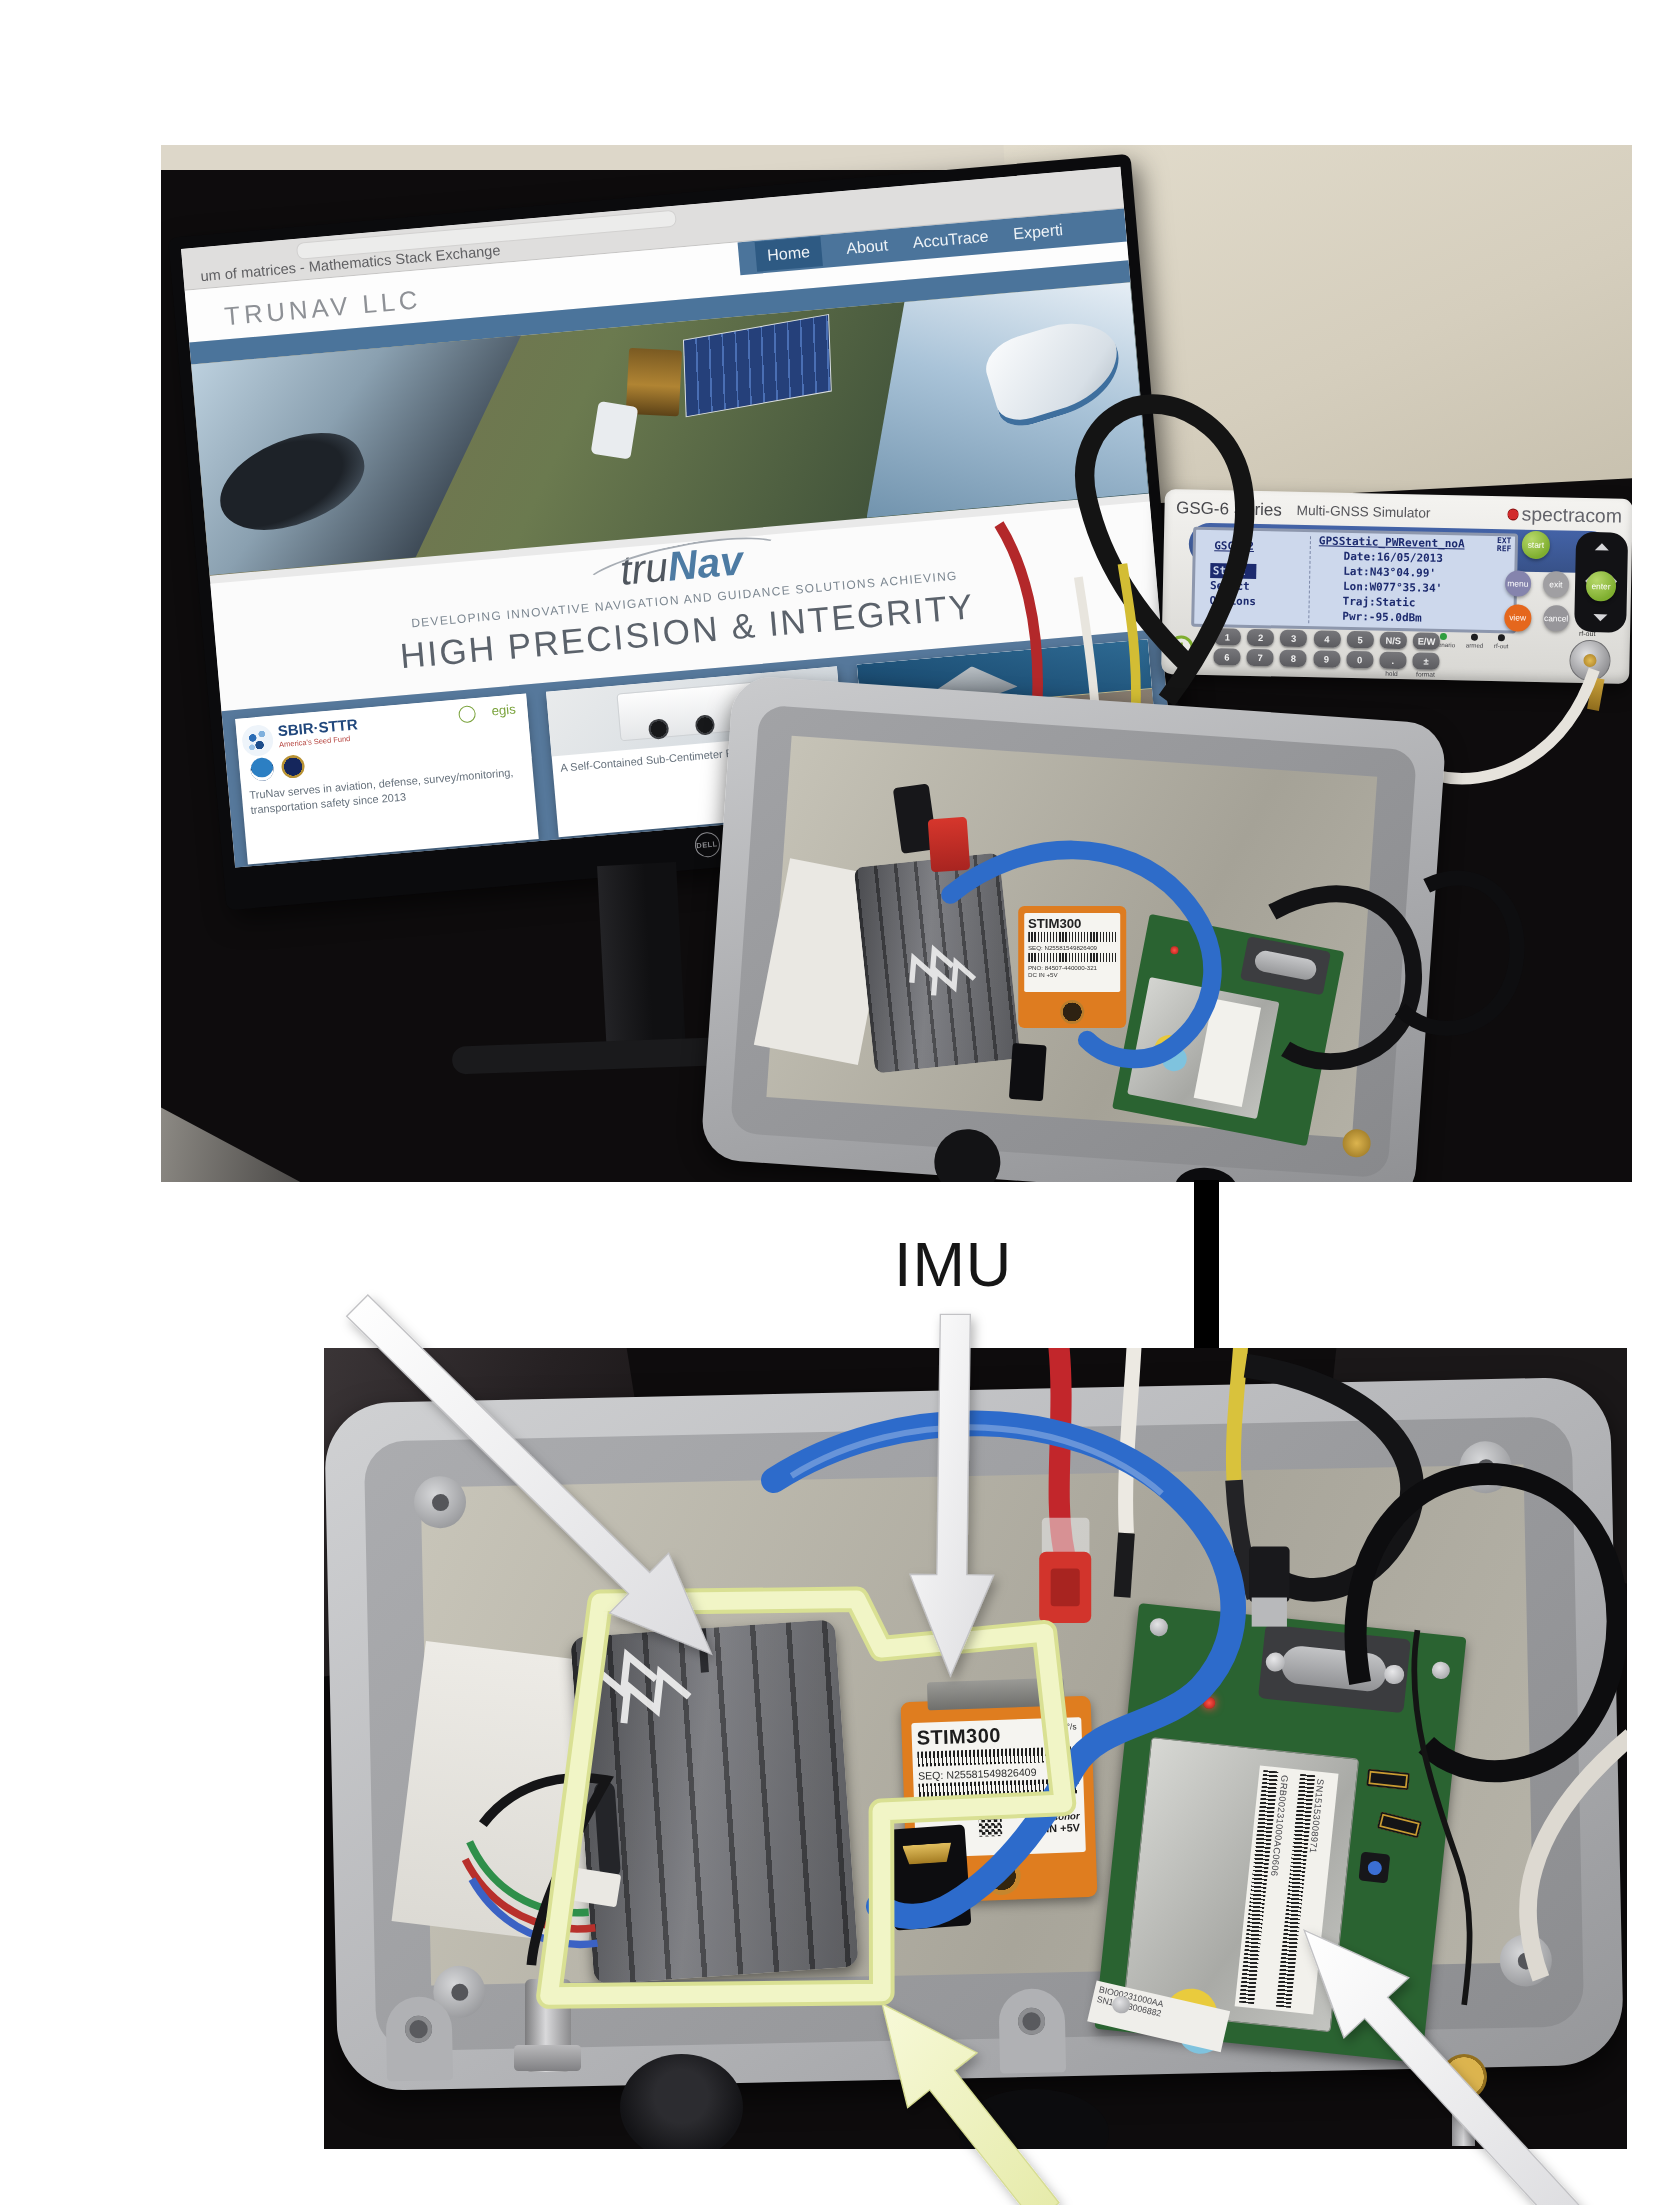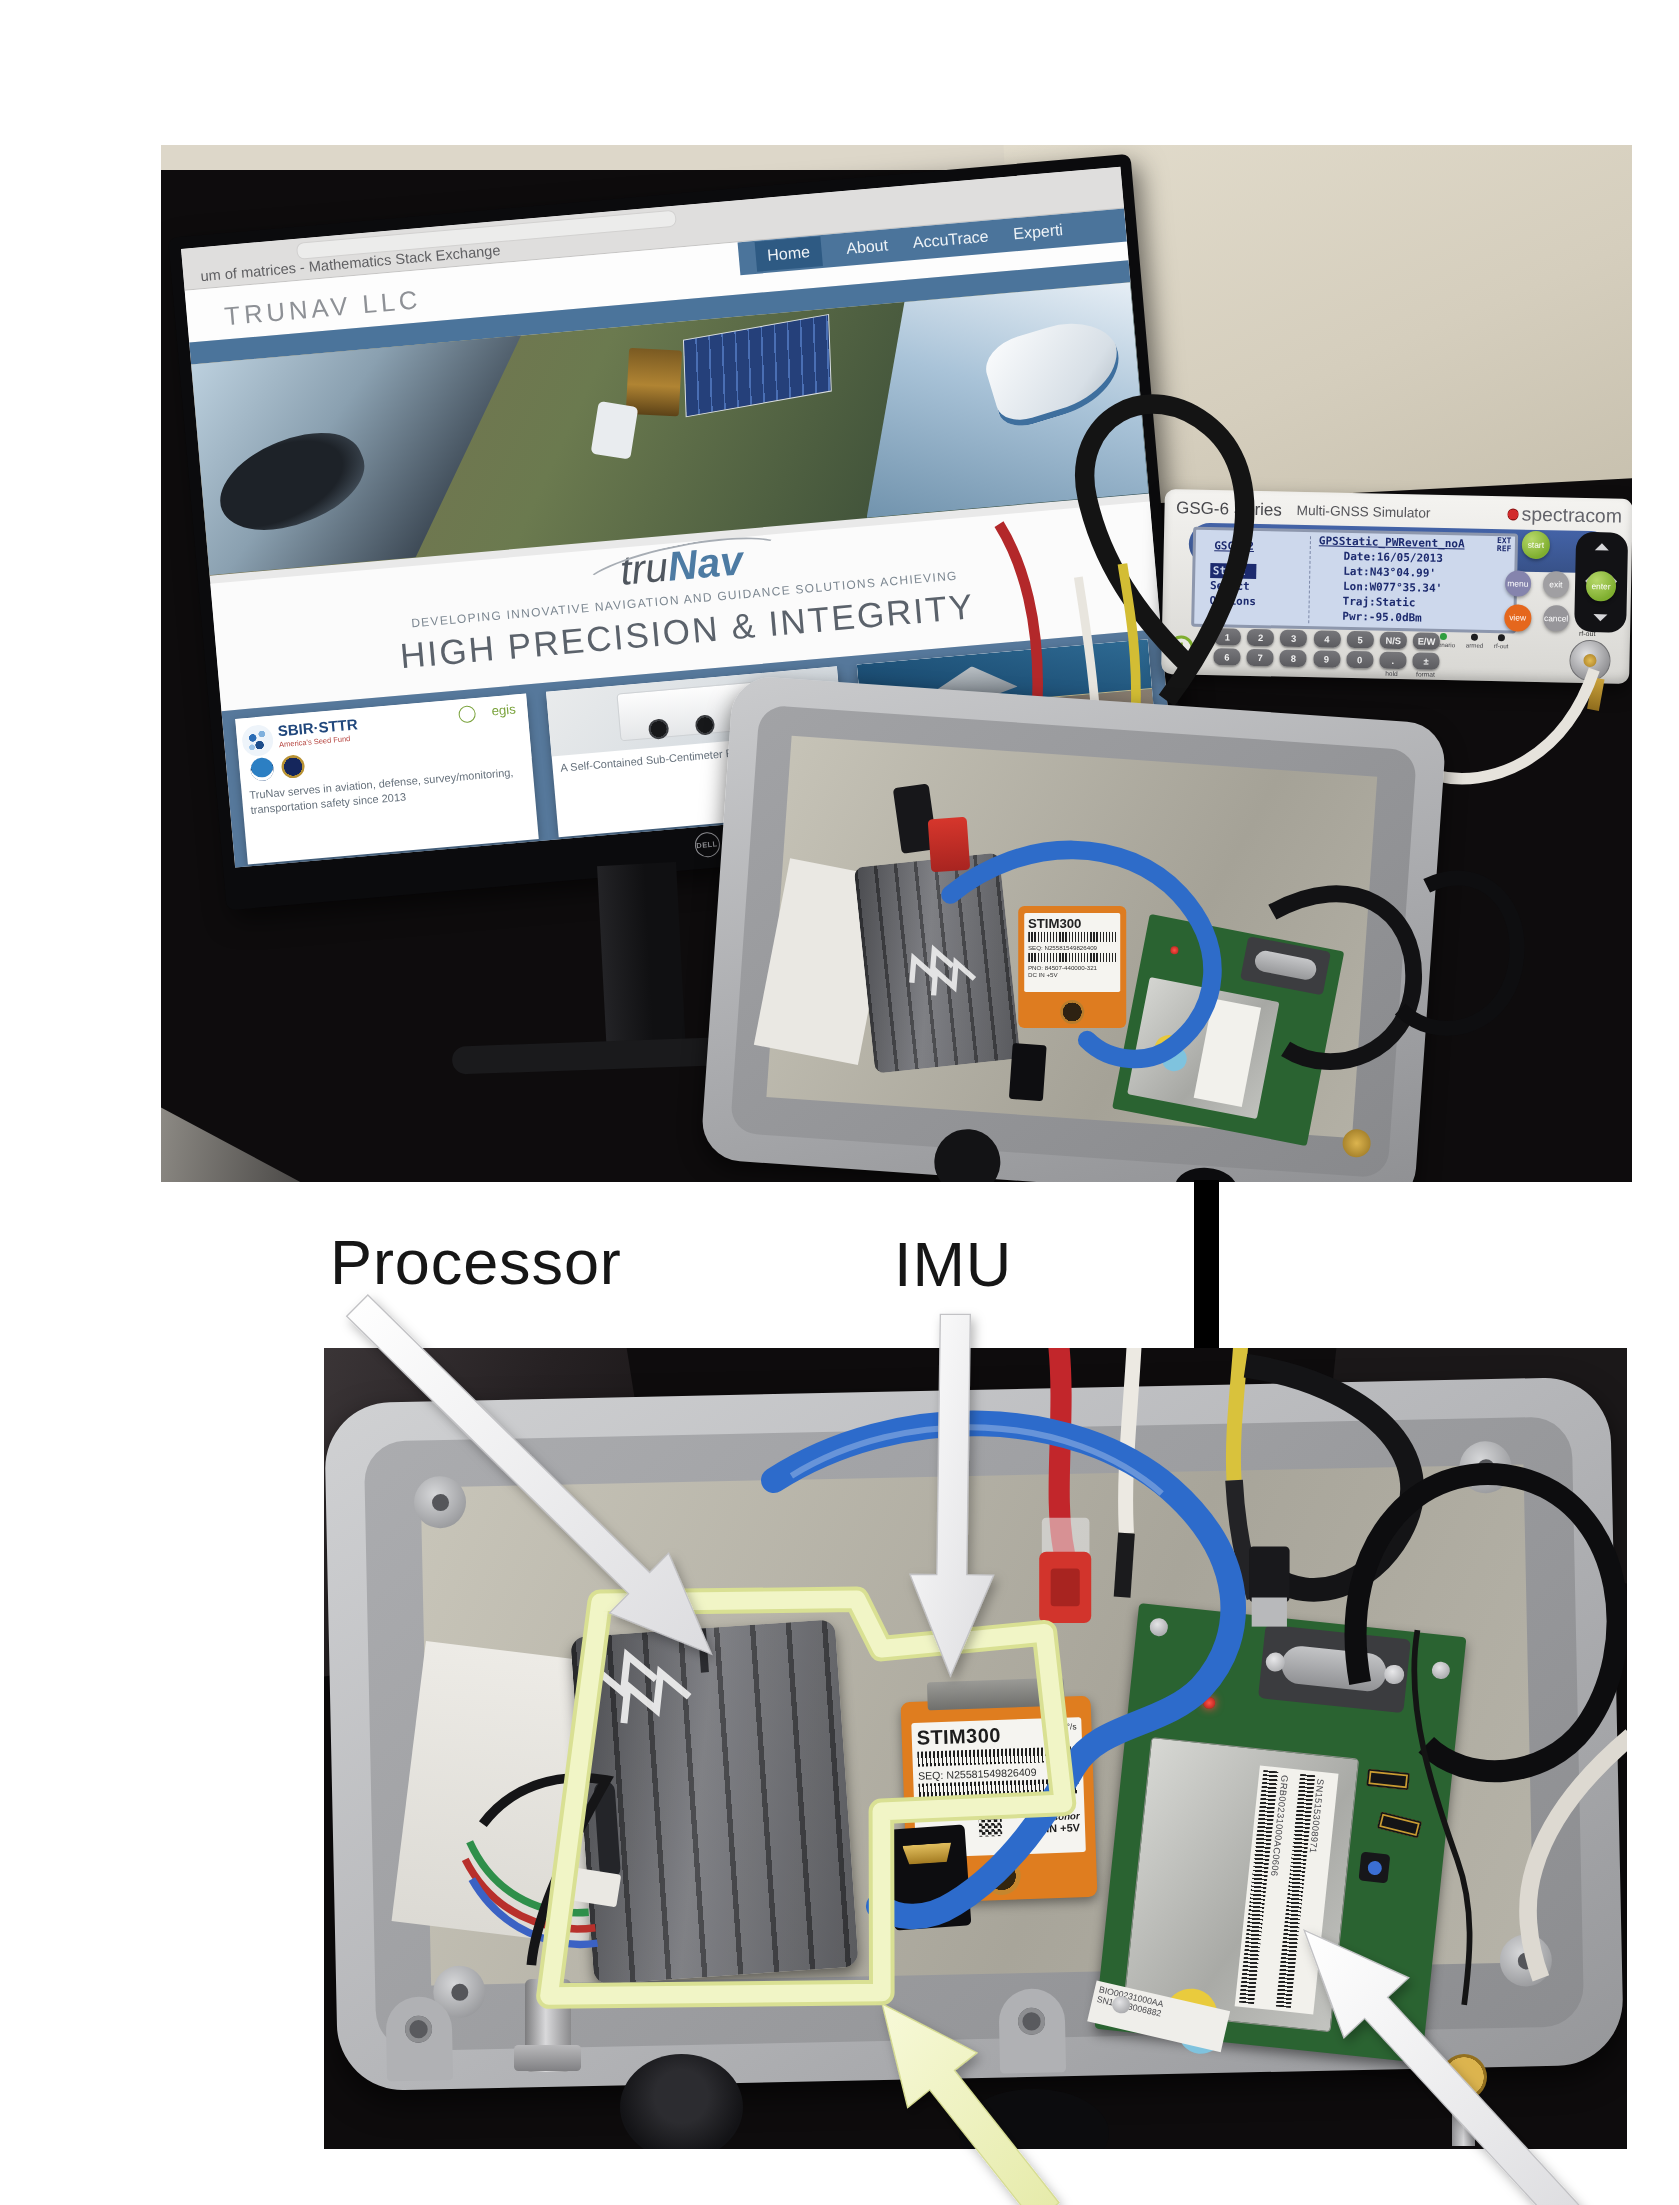--- a/index.html
+++ b/index.html
@@ -420,21 +420,20 @@
 
     <svg class="lay" width="1471" height="1037" viewBox="0 0 3335 2352">
       <path d="M 1790,1700 C 1960,1560 2190,1570 2310,1700 C 2420,1820 2400,1960 2300,2040 C 2240,2090 2150,2080 2100,2030" fill="none" stroke="#2e6cc9" stroke-width="42" stroke-linecap="round"></path>
       <path d="M 2520,1740 C 2700,1640 2850,1730 2840,1900 C 2830,2060 2660,2120 2550,2050" fill="none" stroke="#121214" stroke-width="38"></path>
       <path d="M 2870,1680 C 2990,1620 3100,1720 3070,1870 C 3040,2010 2890,2040 2810,1960" fill="none" stroke="#0e0e10" stroke-width="34"></path>
     </svg>
   </div>
 
   <div class="a connector"></div>
 
-  <div class="figlab" style="left:330px;top:1226px;font-size:63px">Processor</div>
   <div class="figlab" style="left:894px;top:1228px;font-size:63px">IMU</div>
 
   <div class="photo" id="botPhoto">
     <div class="a desk-tl"></div>
     <div class="a desk-tr"></div>
     <div class="a box2">
       <div class="a b-wall"></div>
       <div class="a b-floor"></div>
       <div class="boss" style="left:88px;top:75px">
           <i></i>

